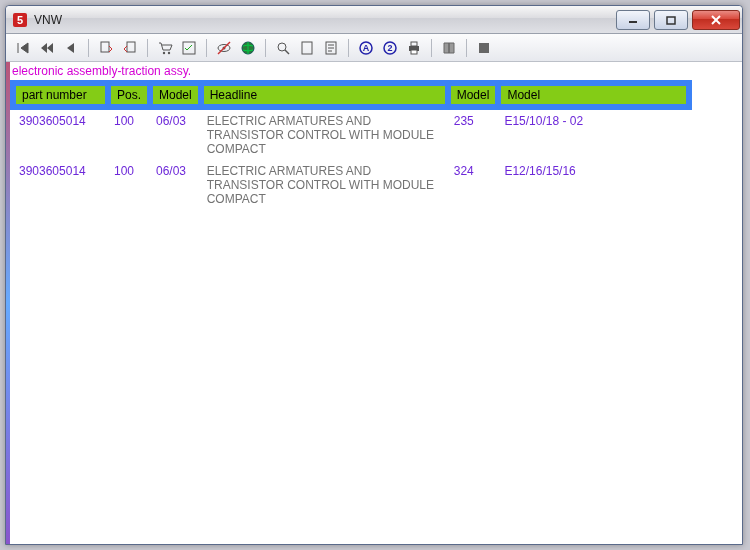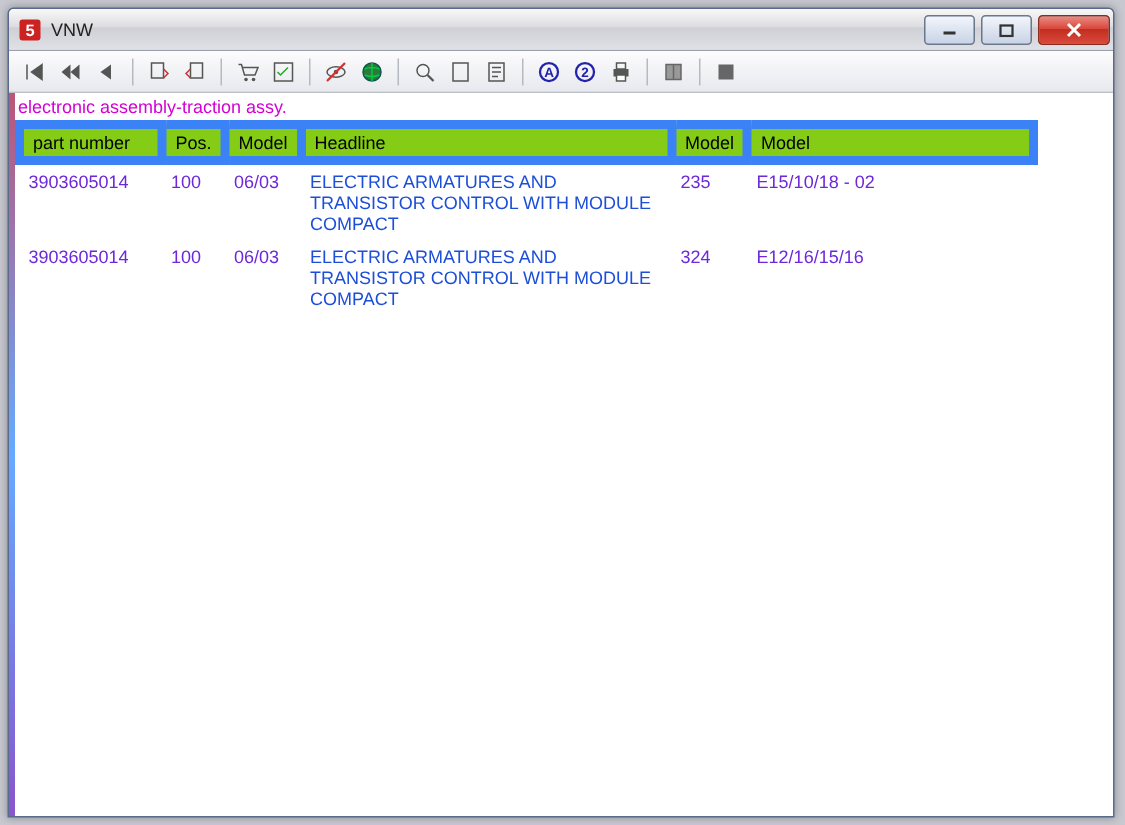--- a/index.html
+++ b/index.html
@@ -100,21 +100,21 @@
     background: #84cc16;
     border: 6px solid #3b82f6;
     padding: 2px 6px;
     color: #000;
   }
   table.data td {
     padding: 4px 6px;
     vertical-align: top;
     color: #6d28d9;
   }
-  table.data td.link { color: #1d4ed8; }
+  table.data td.link { color: #737373; }
   .col-part { width: 95px; }
   .col-pos { width: 40px; }
   .col-page { width: 50px; }
   .col-head { width: 247px; }
   .col-fam { width: 50px; }
   .col-model { }
 </style>
 </head>
 <body>
 

